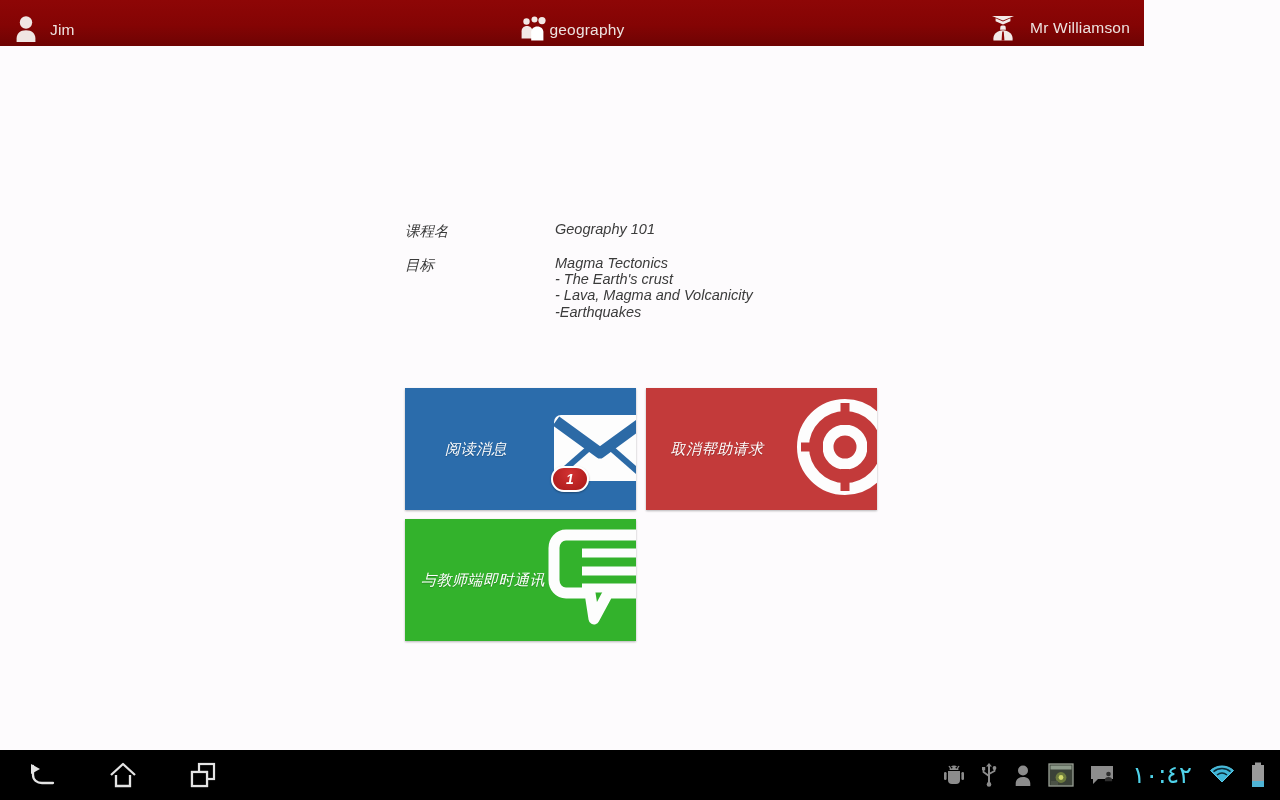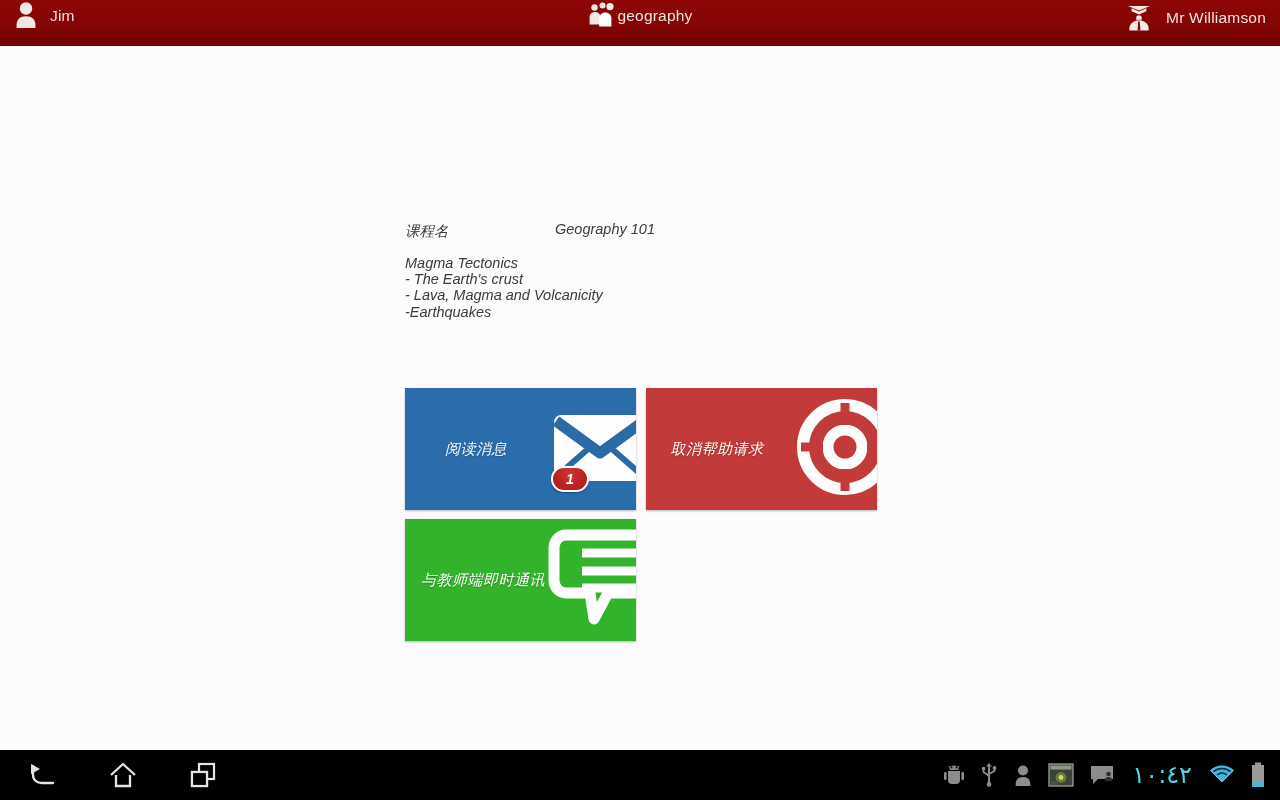--- a/index.html
+++ b/index.html
@@ -5,23 +5,23 @@
   * { margin:0; padding:0; box-sizing:border-box; }
   html,body { width:1280px; height:800px; overflow:hidden; }
   body {
     font-family:"Liberation Sans","DejaVu Sans",sans-serif;
     background:#fdfbfd;
     position:relative;
   }
 
   
   .topbar {
-    position:absolute; left:0; top:0; width:1280px; height:46px;
+    position:absolute; left:0; top:0; width:1144px; height:46px;
     background:linear-gradient(180deg,#8e0606 0%,#840404 55%,#6e0303 100%);
-    display:flex; align-items:flex-start;
+    display:flex; align-items:flex-end;
   }
   .topbar-left { display:flex; align-items:center; gap:11px; padding-left:13px; width:33%; }
   .topbar-center { flex:1; display:flex; align-items:center; justify-content:center; gap:0; }
   .topbar-right { width:33%; display:flex; align-items:center; justify-content:flex-end; gap:12px; padding-right:14px; }
   .tb-label {
     color:#ede3e0; font-size:15.5px; letter-spacing:.2px; white-space:nowrap;
   }
   .tb-ico { display:block; }
 
   
@@ -147,20 +147,21 @@
 <div class="stage">
 
   <div class="panel">
 
     <div class="form-row">
       <div class="form-label">课程名</div>
       <div class="form-value">Geography 101</div>
     </div>
 
     <div class="form-row tall">
+      <div class="form-label">目标</div>
       <div class="form-value">
         <div>Magma Tectonics</div>
         <div>- The Earth's crust</div>
         <div>- Lava, Magma and Volcanicity</div>
         <div>-Earthquakes</div>
       </div>
     </div>
   </div>
 
   <div class="tiles">

